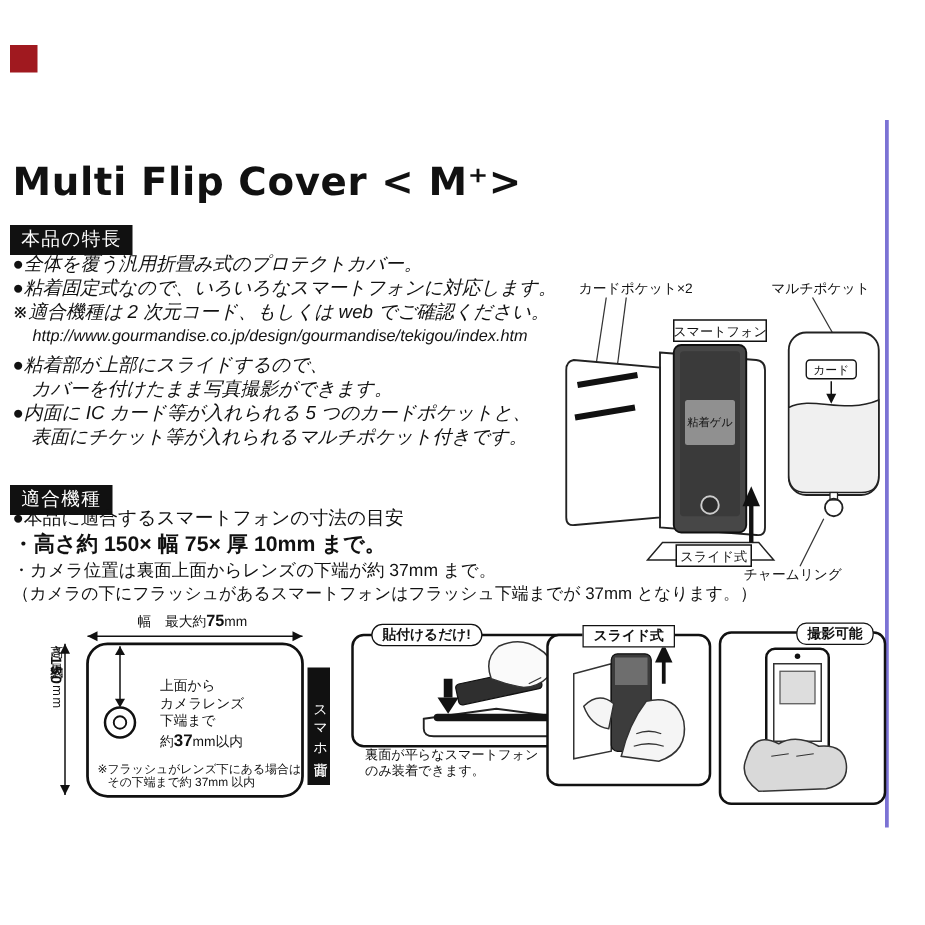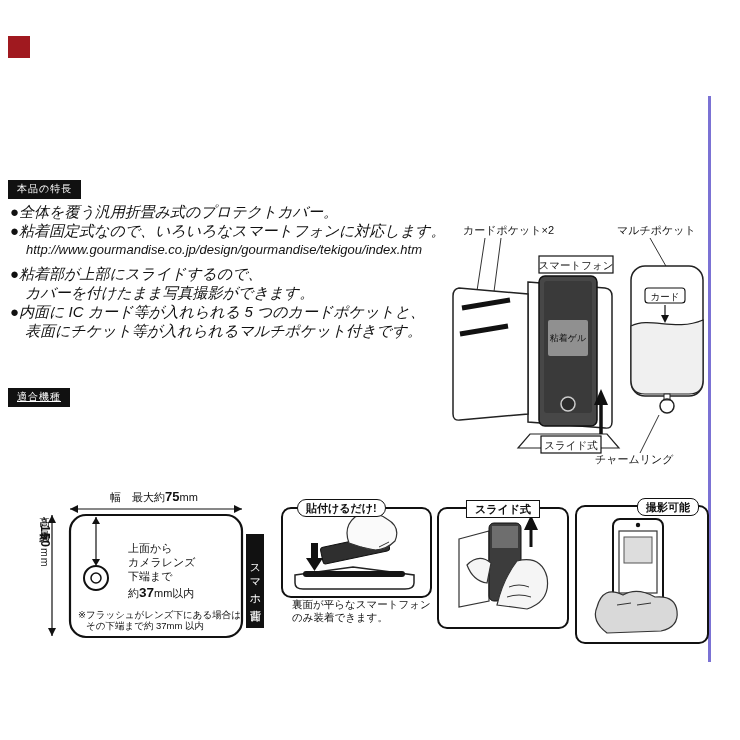--- a/index.html
+++ b/index.html
@@ -2,76 +2,84 @@
 <html><head>
 <meta charset="utf-8">
 <style>
   html,body{margin:0;padding:0;background:#fff;}
   .page{position:relative;width:740px;height:740px;background:#fff;overflow:hidden;
         font-family:"Liberation Sans","DejaVu Sans",sans-serif;color:#111;}
   .red-square{position:absolute;left:8px;top:36px;width:22px;height:22px;background:#a0191f;}
   .side-line{position:absolute;left:708px;top:96px;width:3px;height:566px;background:#7b72d4;}
   .title{position:absolute;left:10px;top:128px;margin:0;font-size:31px;font-weight:800;
          letter-spacing:.5px;font-family:"DejaVu Sans","Liberation Sans",sans-serif;}
-  .sec-hdr{position:absolute;left:8px;background:#111;color:#fff;font-size:10px;
+  .sec-hdr{position:absolute;left:8px;background:#111;color:#fff;font-size:15px;
            padding:2px 9px 3px;letter-spacing:1px;}
   .hdr-features{top:180px;}
-  .hdr-compat{top:388px;text-decoration:underline;}
+  .hdr-compat{top:388px;}
   .features{position:absolute;left:10px;top:202px;font-size:15px;line-height:19px;}
   .features .fl{white-space:nowrap;font-style:italic;}
   .features .fl.url{font-size:13px;padding-left:16px;}
   .features .fl.gap{margin-top:5px;}
   .compat{position:absolute;left:10px;top:405px;}
   .compat .cl1{font-size:15px;line-height:19px;}
   .compat .cl2{font-size:17px;font-weight:bold;line-height:23px;}
   .compat .cl3{font-size:14px;line-height:19px;}
   .compat .cl4{font-size:13.5px;line-height:17px;}
   svg text{font-family:"Liberation Sans","DejaVu Sans",sans-serif;fill:#111;}
   .diagram{position:absolute;left:435px;top:218px;}
   .dims{position:absolute;left:28px;top:488px;}
   .height-label{position:absolute;left:36px;top:508px;height:140px;width:16px;font-size:10.5px;
                 writing-mode:vertical-rl;text-orientation:mixed;letter-spacing:1px;}
   .height-label .num{font-size:12px;font-weight:bold;}
   .back-label{position:absolute;left:246px;top:534px;width:18px;height:94px;background:#111;color:#fff;
               font-size:11px;writing-mode:vertical-rl;text-orientation:upright;letter-spacing:2px;
               display:flex;align-items:center;justify-content:center;}
   .panel{position:absolute;border:2px solid #111;border-radius:10px;background:#fff;}
-  .panel1{left:281px;top:507px;width:147px;height:87px;}
+  .panel1{left:281px;top:507px;width:147px;height:87px;padding-left:44px;}
   .panel2{left:437px;top:507px;width:128px;height:118px;}
   .panel3{left:575px;top:505px;width:130px;height:135px;}
   .plabel{position:absolute;background:#fff;border:1.5px solid #111;font-size:11px;font-weight:bold;
           padding:1px 8px;white-space:nowrap;line-height:14px;}
   .pill{border-radius:9px;}
   .plabel.p1{top:-10px;left:14px;}
   .plabel.p2{top:-9px;left:50%;transform:translateX(-50%);}
   .plabel.p3{top:-9px;right:8px;border-radius:8px;}
   .caption1{position:absolute;left:292px;top:598px;width:142px;font-size:10.5px;line-height:13px;
             white-space:pre-line;}
 </style>
 </head>
 <body>
 
 <div class="page">
 
   <div class="red-square"></div>
   <div class="side-line"></div>
 
+  <h1 class="title">Multi Flip Cover &lt; M⁺&gt;</h1>
 
   <div class="sec-hdr hdr-features">本品の特長</div>
   <div class="features">
     <div class="fl">●全体を覆う汎用折畳み式のプロテクトカバー。</div>
     <div class="fl">●粘着固定式なので、いろいろなスマートフォンに対応します。</div>
+    <div class="fl">※適合機種は 2 次元コード、もしくは web でご確認ください。</div>
     <div class="fl url">http://www.gourmandise.co.jp/design/gourmandise/tekigou/index.htm</div>
     <div class="fl gap">●粘着部が上部にスライドするので、</div>
     <div class="fl">　カバーを付けたまま写真撮影ができます。</div>
     <div class="fl">●内面に IC カード等が入れられる 5 つのカードポケットと、</div>
     <div class="fl">　表面にチケット等が入れられるマルチポケット付きです。</div>
   </div>
 
   <div class="sec-hdr hdr-compat">適合機種</div>
+  <div class="compat">
+    <div class="cl1">●本品に適合するスマートフォンの寸法の目安</div>
+    <div class="cl2">・高さ約 150× 幅 75× 厚 10mm まで。</div>
+    <div class="cl3">・カメラ位置は裏面上面からレンズの下端が約 37mm まで。</div>
+    <div class="cl4">（カメラの下にフラッシュがあるスマートフォンはフラッシュ下端までが 37mm となります。）</div>
+  </div>
 
   <svg class="diagram" width="280" height="255" viewBox="0 0 280 255">
 
     <text x="28" y="16" font-size="11">カードポケット×2</text>
     <line x1="50" y1="20" x2="40" y2="86" stroke="#333" stroke-width="1"></line>
     <line x1="66" y1="20" x2="54" y2="112" stroke="#333" stroke-width="1"></line>
     <text x="182" y="16" font-size="11">マルチポケット</text>
     <line x1="215" y1="20" x2="232" y2="50" stroke="#333" stroke-width="1"></line>
 
     <g>

